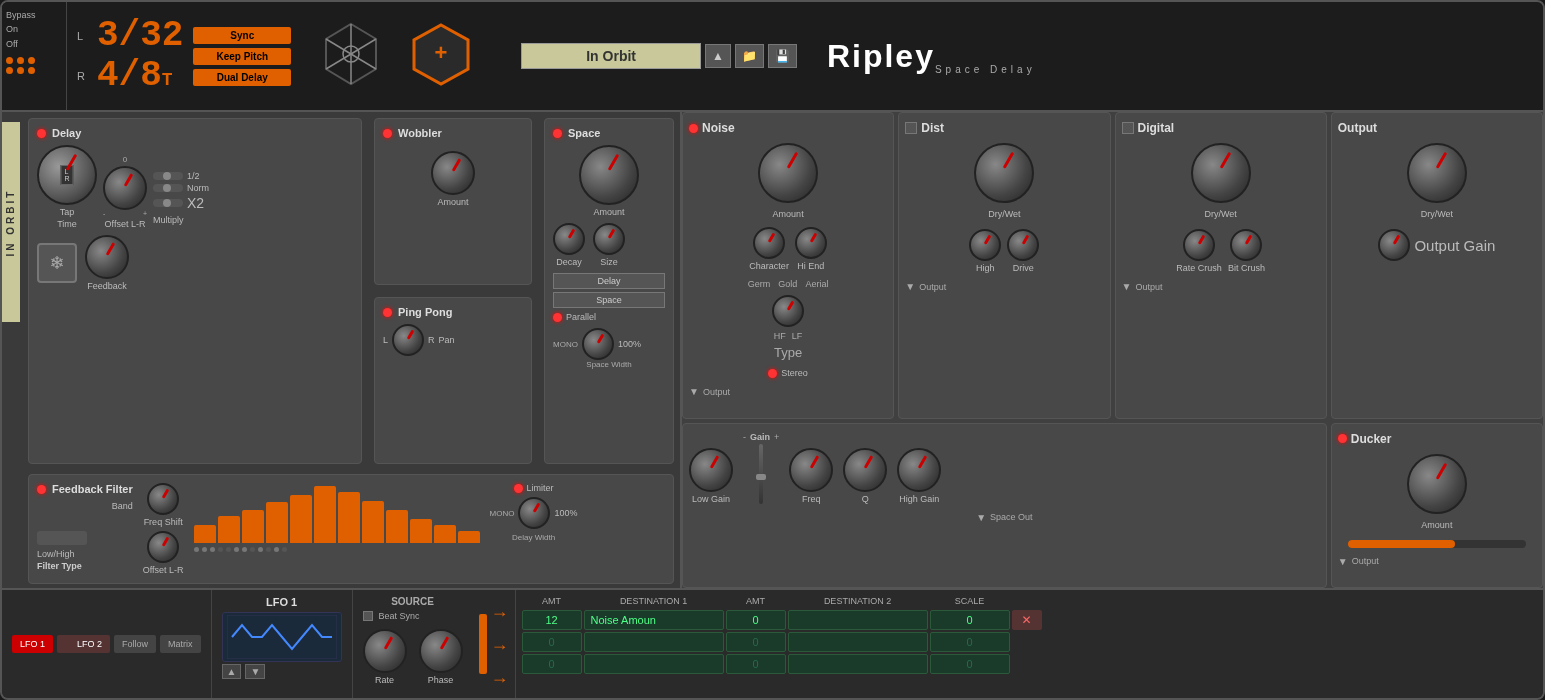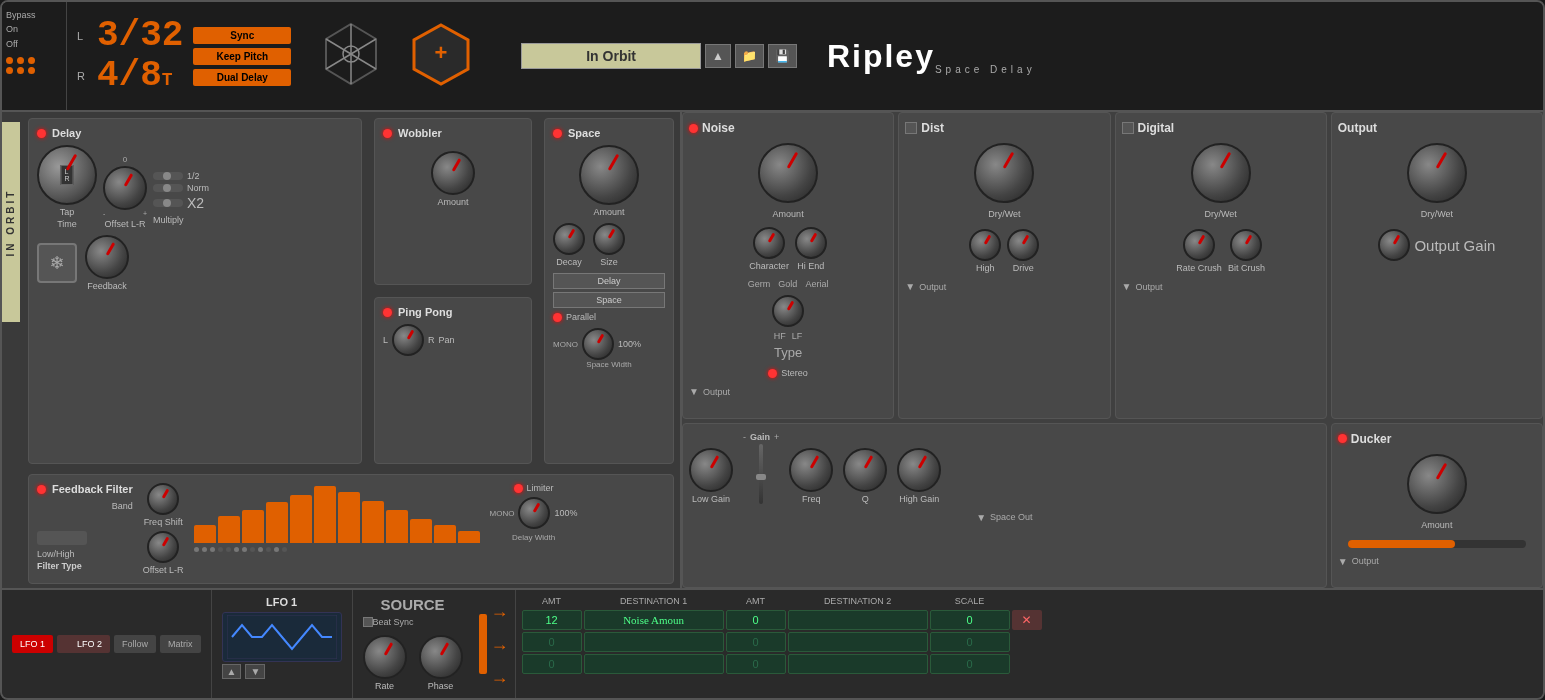--- a/index.html
+++ b/index.html
@@ -380,29 +380,30 @@
       align-items: center;
       justify-content: center;
     }
     .source-section {
       padding: 6px 10px;
       border-left: 1px solid #444;
       display: flex;
       flex-direction: column;
     }
     .source-title {
-      font-size: 15px;
+      font-size: 10px;
       color: #aaa;
       font-weight: bold;
       text-align: center;
       margin-bottom: 4px;
     }
     .beat-sync-row {
       display: flex;
       align-items: center;
+      gap: 6px;
       font-size: 9px;
       color: #aaa;
     }
     .beat-sync-led {
       width: 10px;
       height: 10px;
       background: #555;
       border: 1px solid #777;
     }
     .arrow-btn {
@@ -448,23 +449,22 @@
       border-radius: 2px;
       padding: 3px 6px;
       font-size: 11px;
       color: #4dff88;
       text-align: center;
     }
     .dest-cell.empty {
       color: #2a6a4a;
     }
     .dest-cell.name-cell {
-      text-align: center;
+      text-align: left;
       color: #4dff88;
-      font-family: Liberation Serif, serif;
     }
     .dest-close {
       background: #553333;
       border: none;
       color: #ff6666;
       font-size: 12px;
       cursor: pointer;
       border-radius: 2px;
     }
     .filter-bars {

